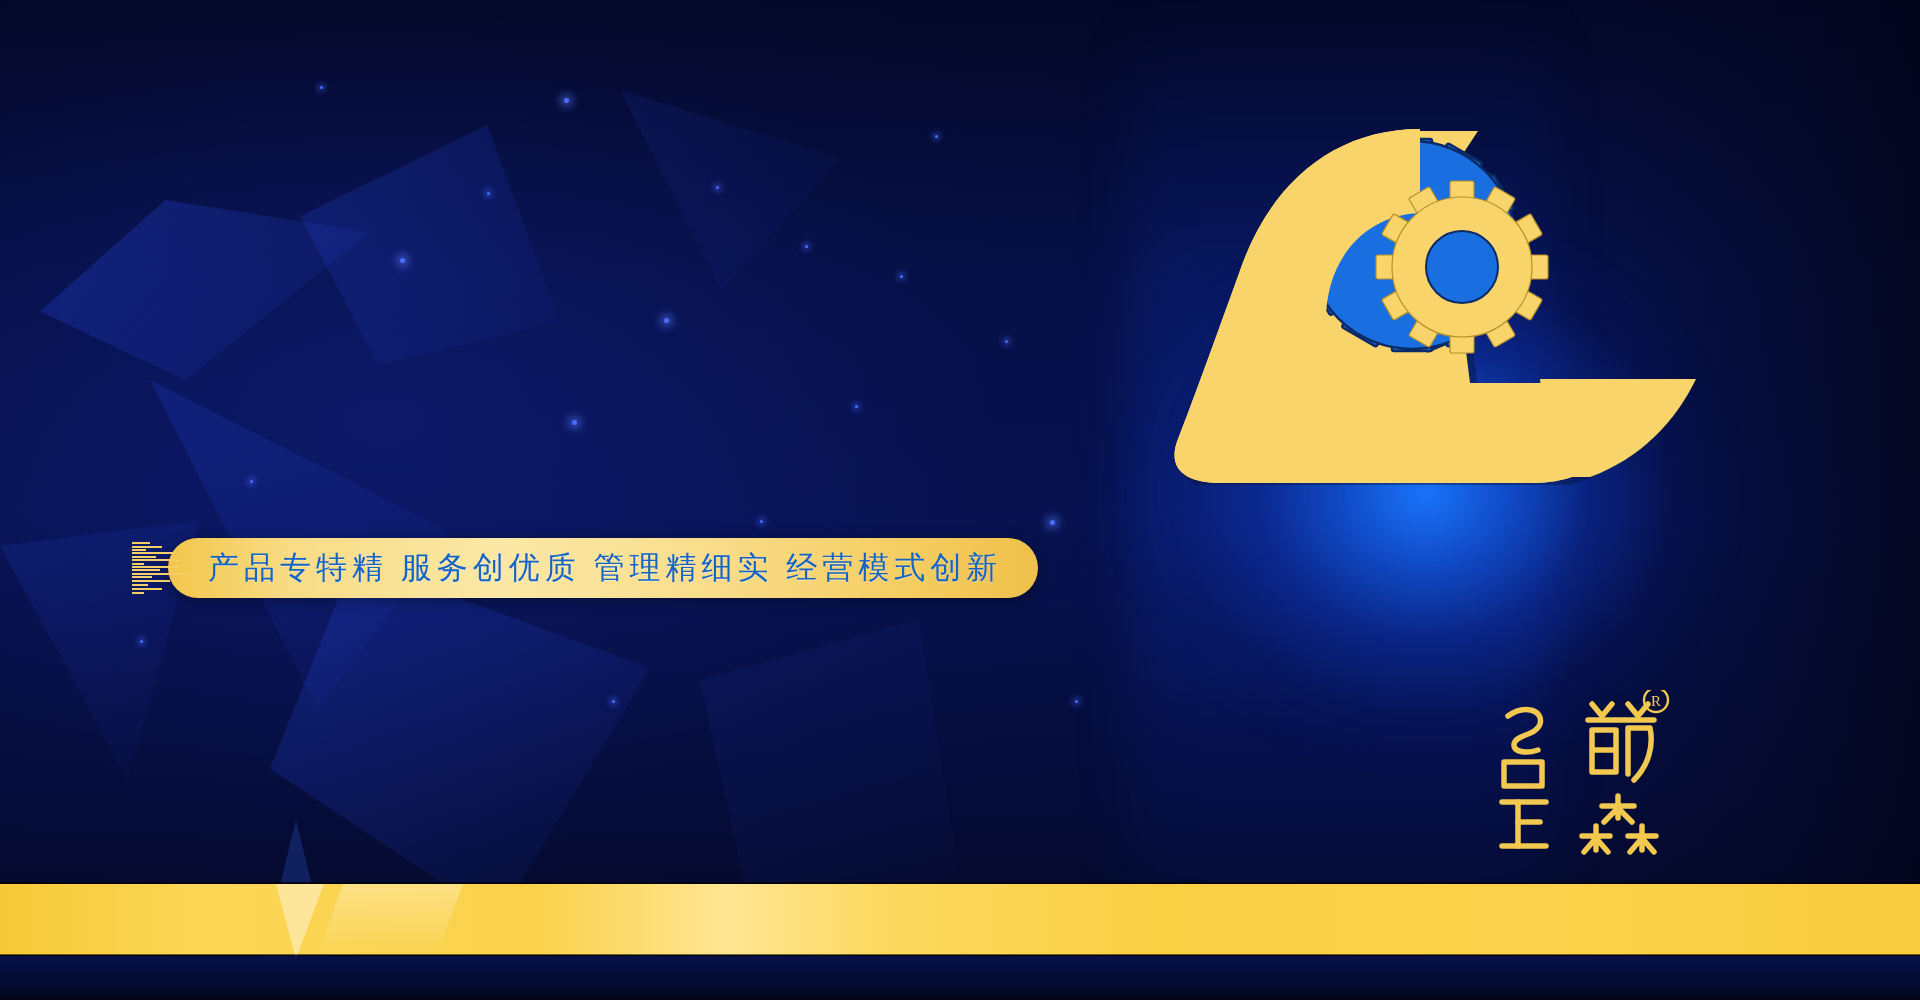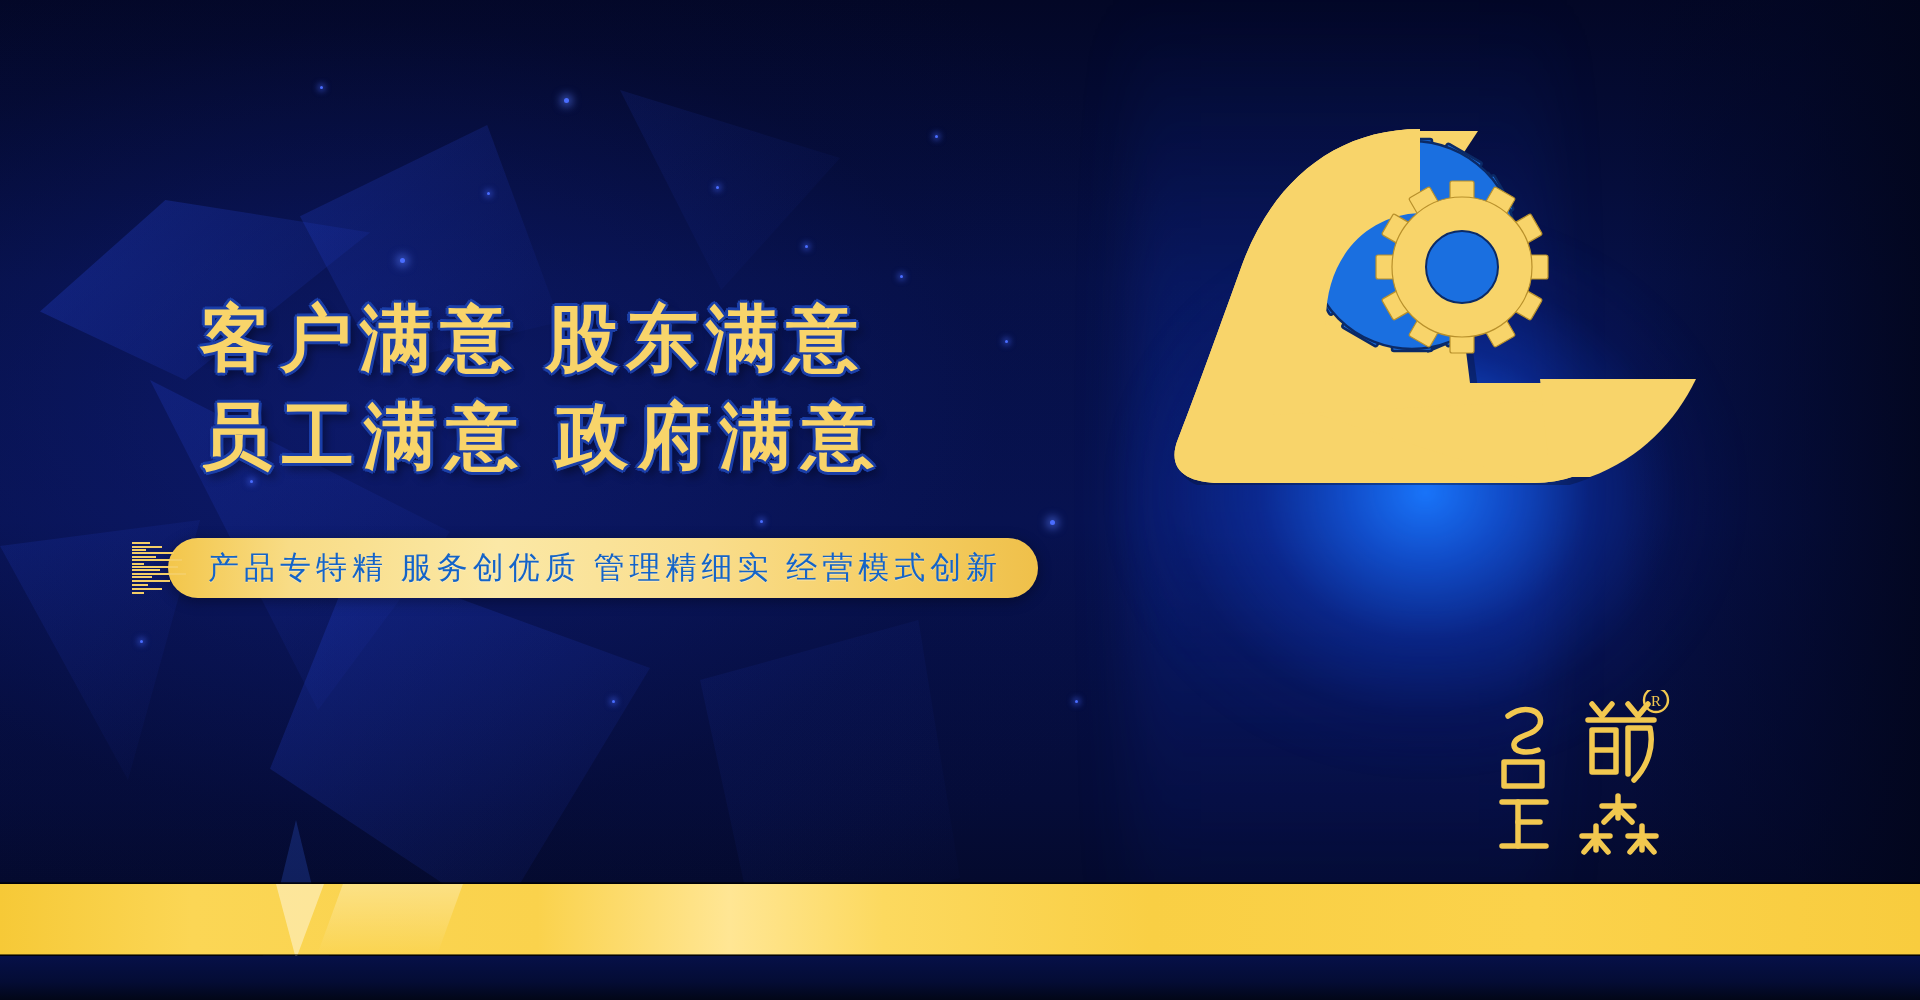--- a/index.html
+++ b/index.html
@@ -262,24 +262,20 @@
   <div class="spark big" style="left:572px; top:420px;"></div>
   <div class="spark" style="left:935px; top:135px;"></div>
   <div class="spark" style="left:1005px; top:340px;"></div>
   <div class="spark" style="left:250px; top:480px;"></div>
   <div class="spark" style="left:760px; top:520px;"></div>
   <div class="spark big" style="left:1050px; top:520px;"></div>
   <div class="spark" style="left:140px; top:640px;"></div>
   <div class="spark" style="left:1075px; top:700px;"></div>
   <div class="spark" style="left:612px; top:700px;"></div>
 
-  <div class="headline">
-    <div class="headline-line">客户满意  股东满意</div>
-    <div class="headline-line second">员工满意  政府满意</div>
-  </div>
 
   <div class="pill-wrap">
     <div class="pill">
       <div class="pill-fray">
         <div class="fray-line" style="top:4px;  width:18px;"></div>
         <div class="fray-line" style="top:8px;  width:30px;"></div>
         <div class="fray-line" style="top:11px; width:14px;"></div>
         <div class="fray-line" style="top:14px; width:42px;"></div>
         <div class="fray-line" style="top:18px; width:24px;"></div>
         <div class="fray-line" style="top:21px; width:50px;"></div>

